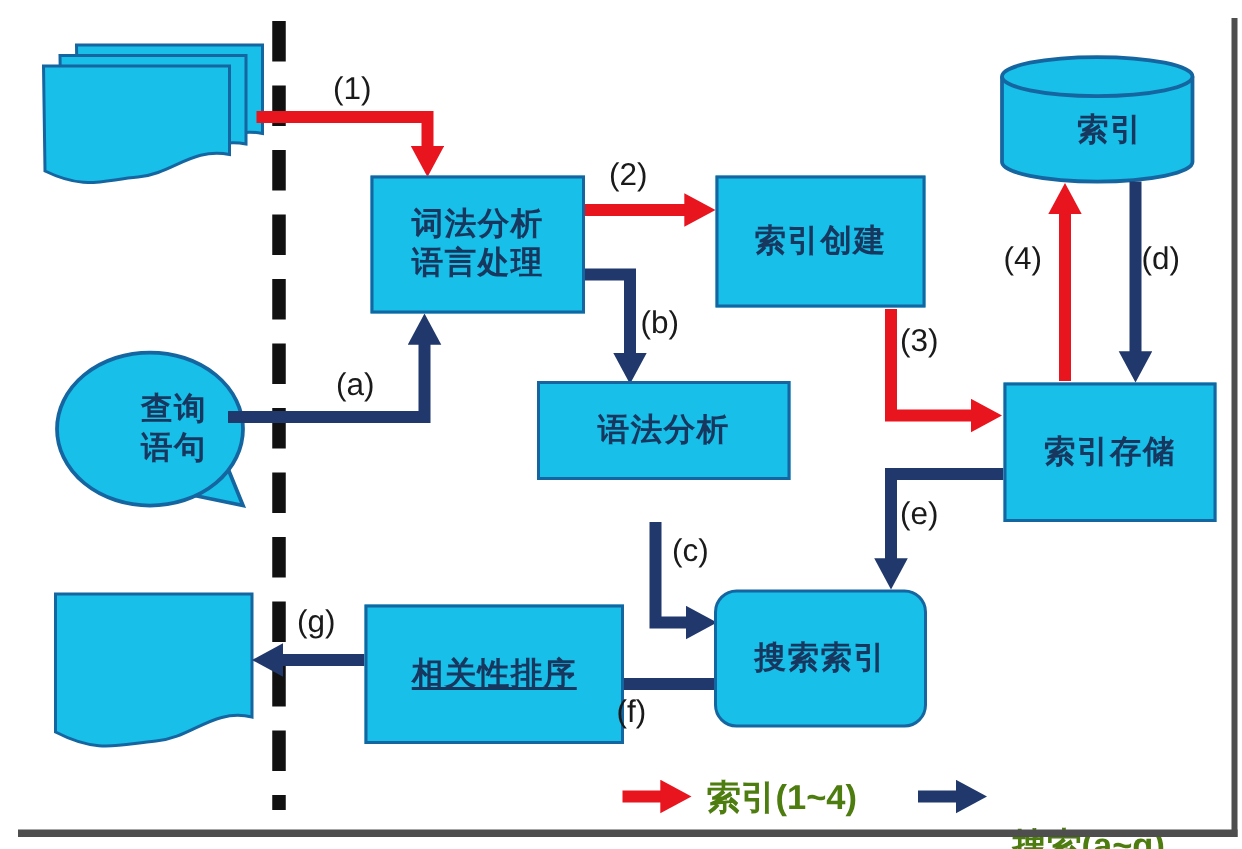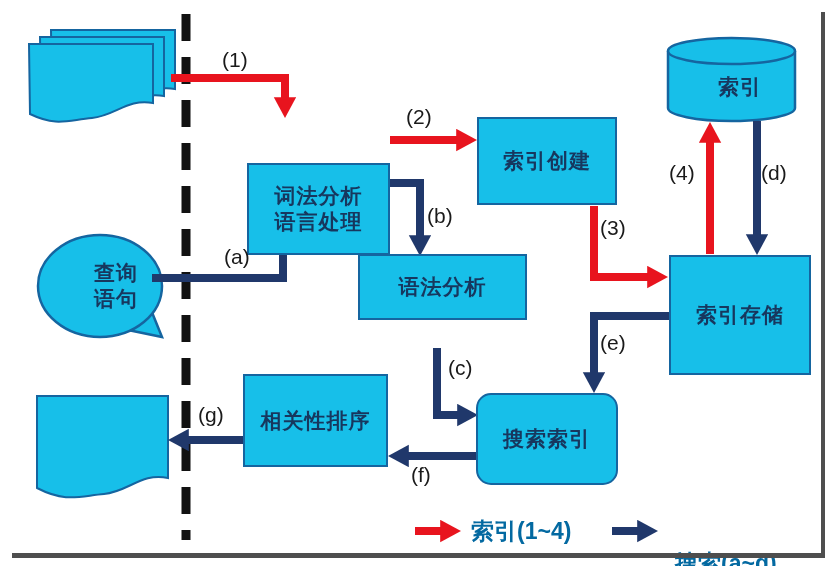--- a/index.html
+++ b/index.html
@@ -17,21 +17,21 @@
   }
   .shape-label {
     position:absolute; display:flex; flex-direction:column; align-items:center; justify-content:center;
     font-weight:bold; font-size:21px; line-height:26px; color:#17375e;
     text-align:center; letter-spacing:1px; pointer-events:none;
   }
   .albl {
     position:absolute; font-size:21px; line-height:24px; color:#1a1a1a;
   }
   .legend-label {
-    position:absolute; font-size:23px; font-weight:600; color:#0369a1; line-height:28px;
+    position:absolute; font-size:23px; font-weight:600; color:#4d7c0f; line-height:28px;
   }
   .shadow-r { position:absolute; left:821px; top:12px; width:4px; height:546px; background:#4e4e4e; }
   .shadow-b { position:absolute; left:12px; top:553px; width:813px; height:5px; background:#4e4e4e; }
 </style>
 </head>
 <body>
 
 <div class="stage">
 
   <svg class="layer" width="828" height="566" viewBox="0 0 828 566">
@@ -78,42 +78,42 @@
       <path d="M757,121 V235" marker-end="url(#headB)"></path>
       <path d="M669,316 H594 V373" marker-end="url(#headB)"></path>
       <path d="M476,456 H408" marker-end="url(#headB)"></path>
       <path d="M243,440 H188" marker-end="url(#headB)"></path>
     </g>
 
     <path d="M415,531 H441" stroke="#e8141e" stroke-width="8" fill="none" marker-end="url(#headR)"></path>
     <path d="M612,531 H638" stroke="#20386b" stroke-width="8" fill="none" marker-end="url(#headB)"></path>
   </svg>
 
-  <div class="box" style="left:247px; top:117px; width:143px; height:92px;margin-top:46px;">
+  <div class="box" style="left:247px; top:117px; width:143px; height:92px;">
     <span>词法分析</span>
     <span>语言处理</span>
   </div>
 
   <div class="box" style="left:477px; top:117px; width:140px; height:88px;">
     <span>索引创建</span>
   </div>
 
   <div class="box" style="left:358px; top:254px; width:169px; height:66px;">
     <span>语法分析</span>
   </div>
 
-  <div class="box" style="left:669px; top:255px; width:142px; height:120px;">
+  <div class="box" style="left:669px; top:255px; width:142px; height:93px;">
     <span>索引存储</span>
   </div>
 
   <div class="box" style="left:476px; top:393px; width:142px; height:92px;border-radius:15px;">
     <span>搜索索引</span>
   </div>
 
-  <div class="box" style="left:243px; top:374px; width:145px; height:93px;">
+  <div class="box" style="left:243px; top:403px; width:173px; height:93px;text-decoration:underline;">
     <span>相关性排序</span>
   </div>
 
 
   <div class="shape-label" style="left:54px; top:258px; width:124px; height:56px;">
     <span>查询</span>
     <span>语句</span>
   </div>
 
   <div class="shape-label" style="left:668px; top:72px; width:144px; height:30px;">索引</div>

